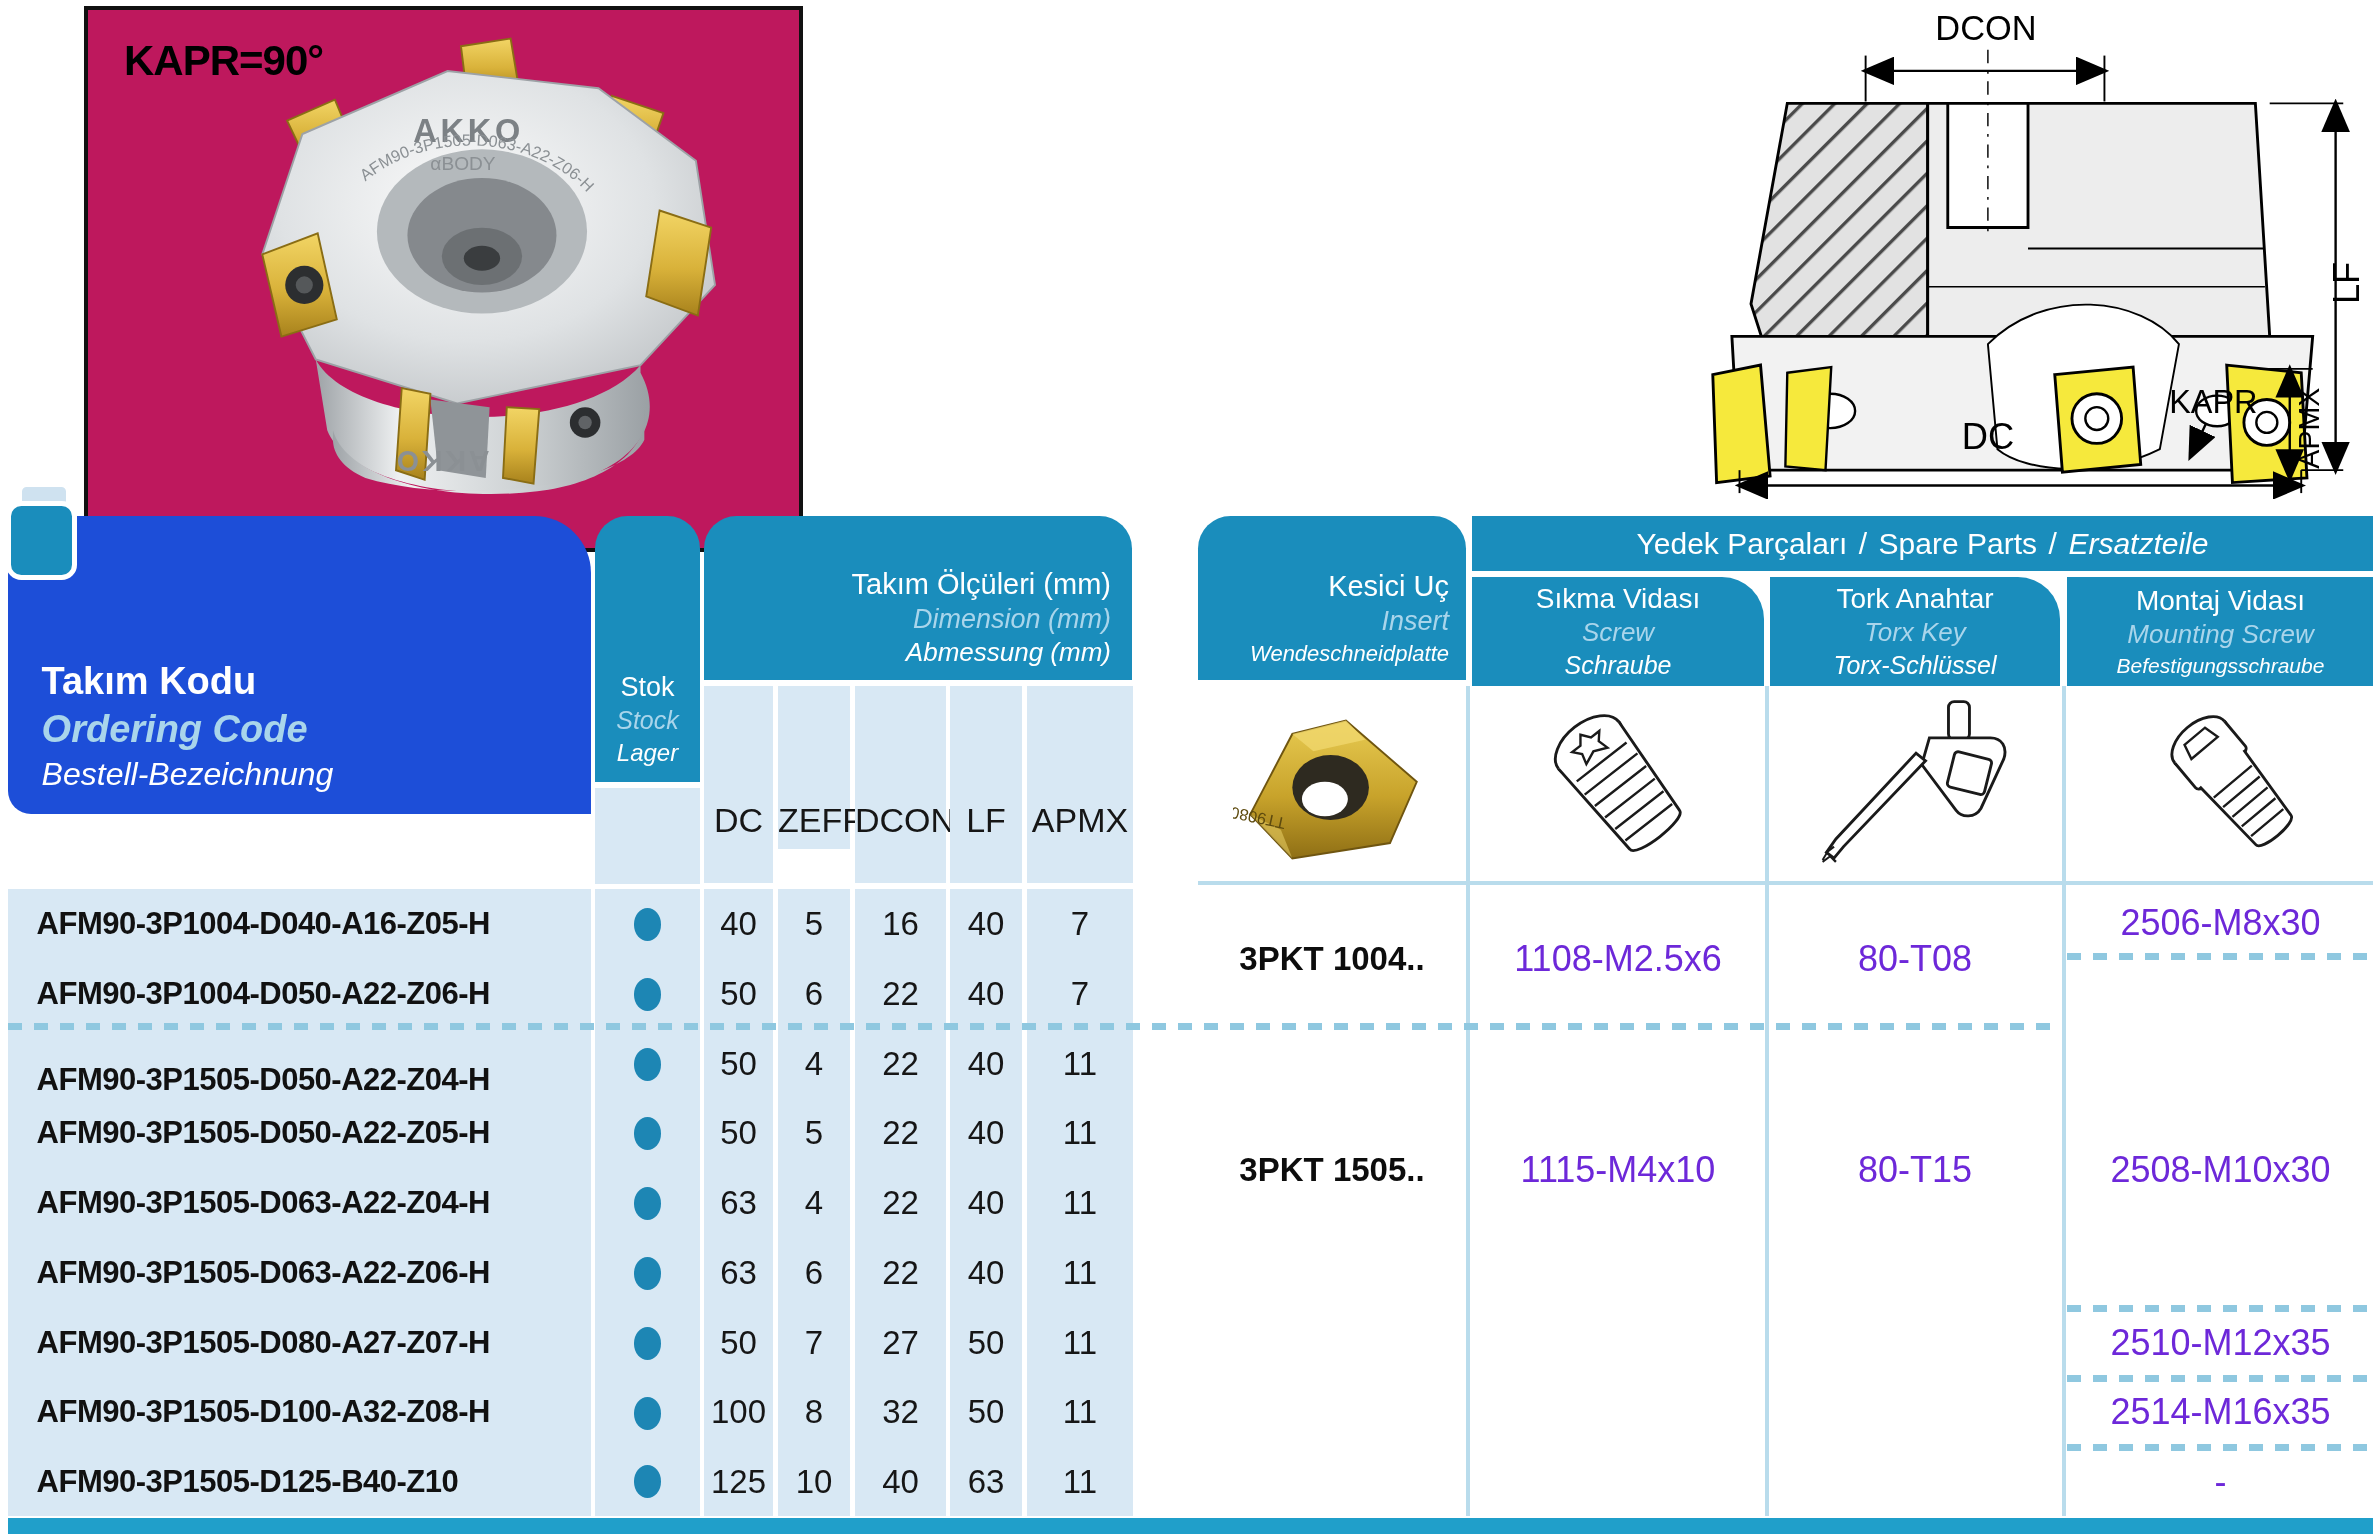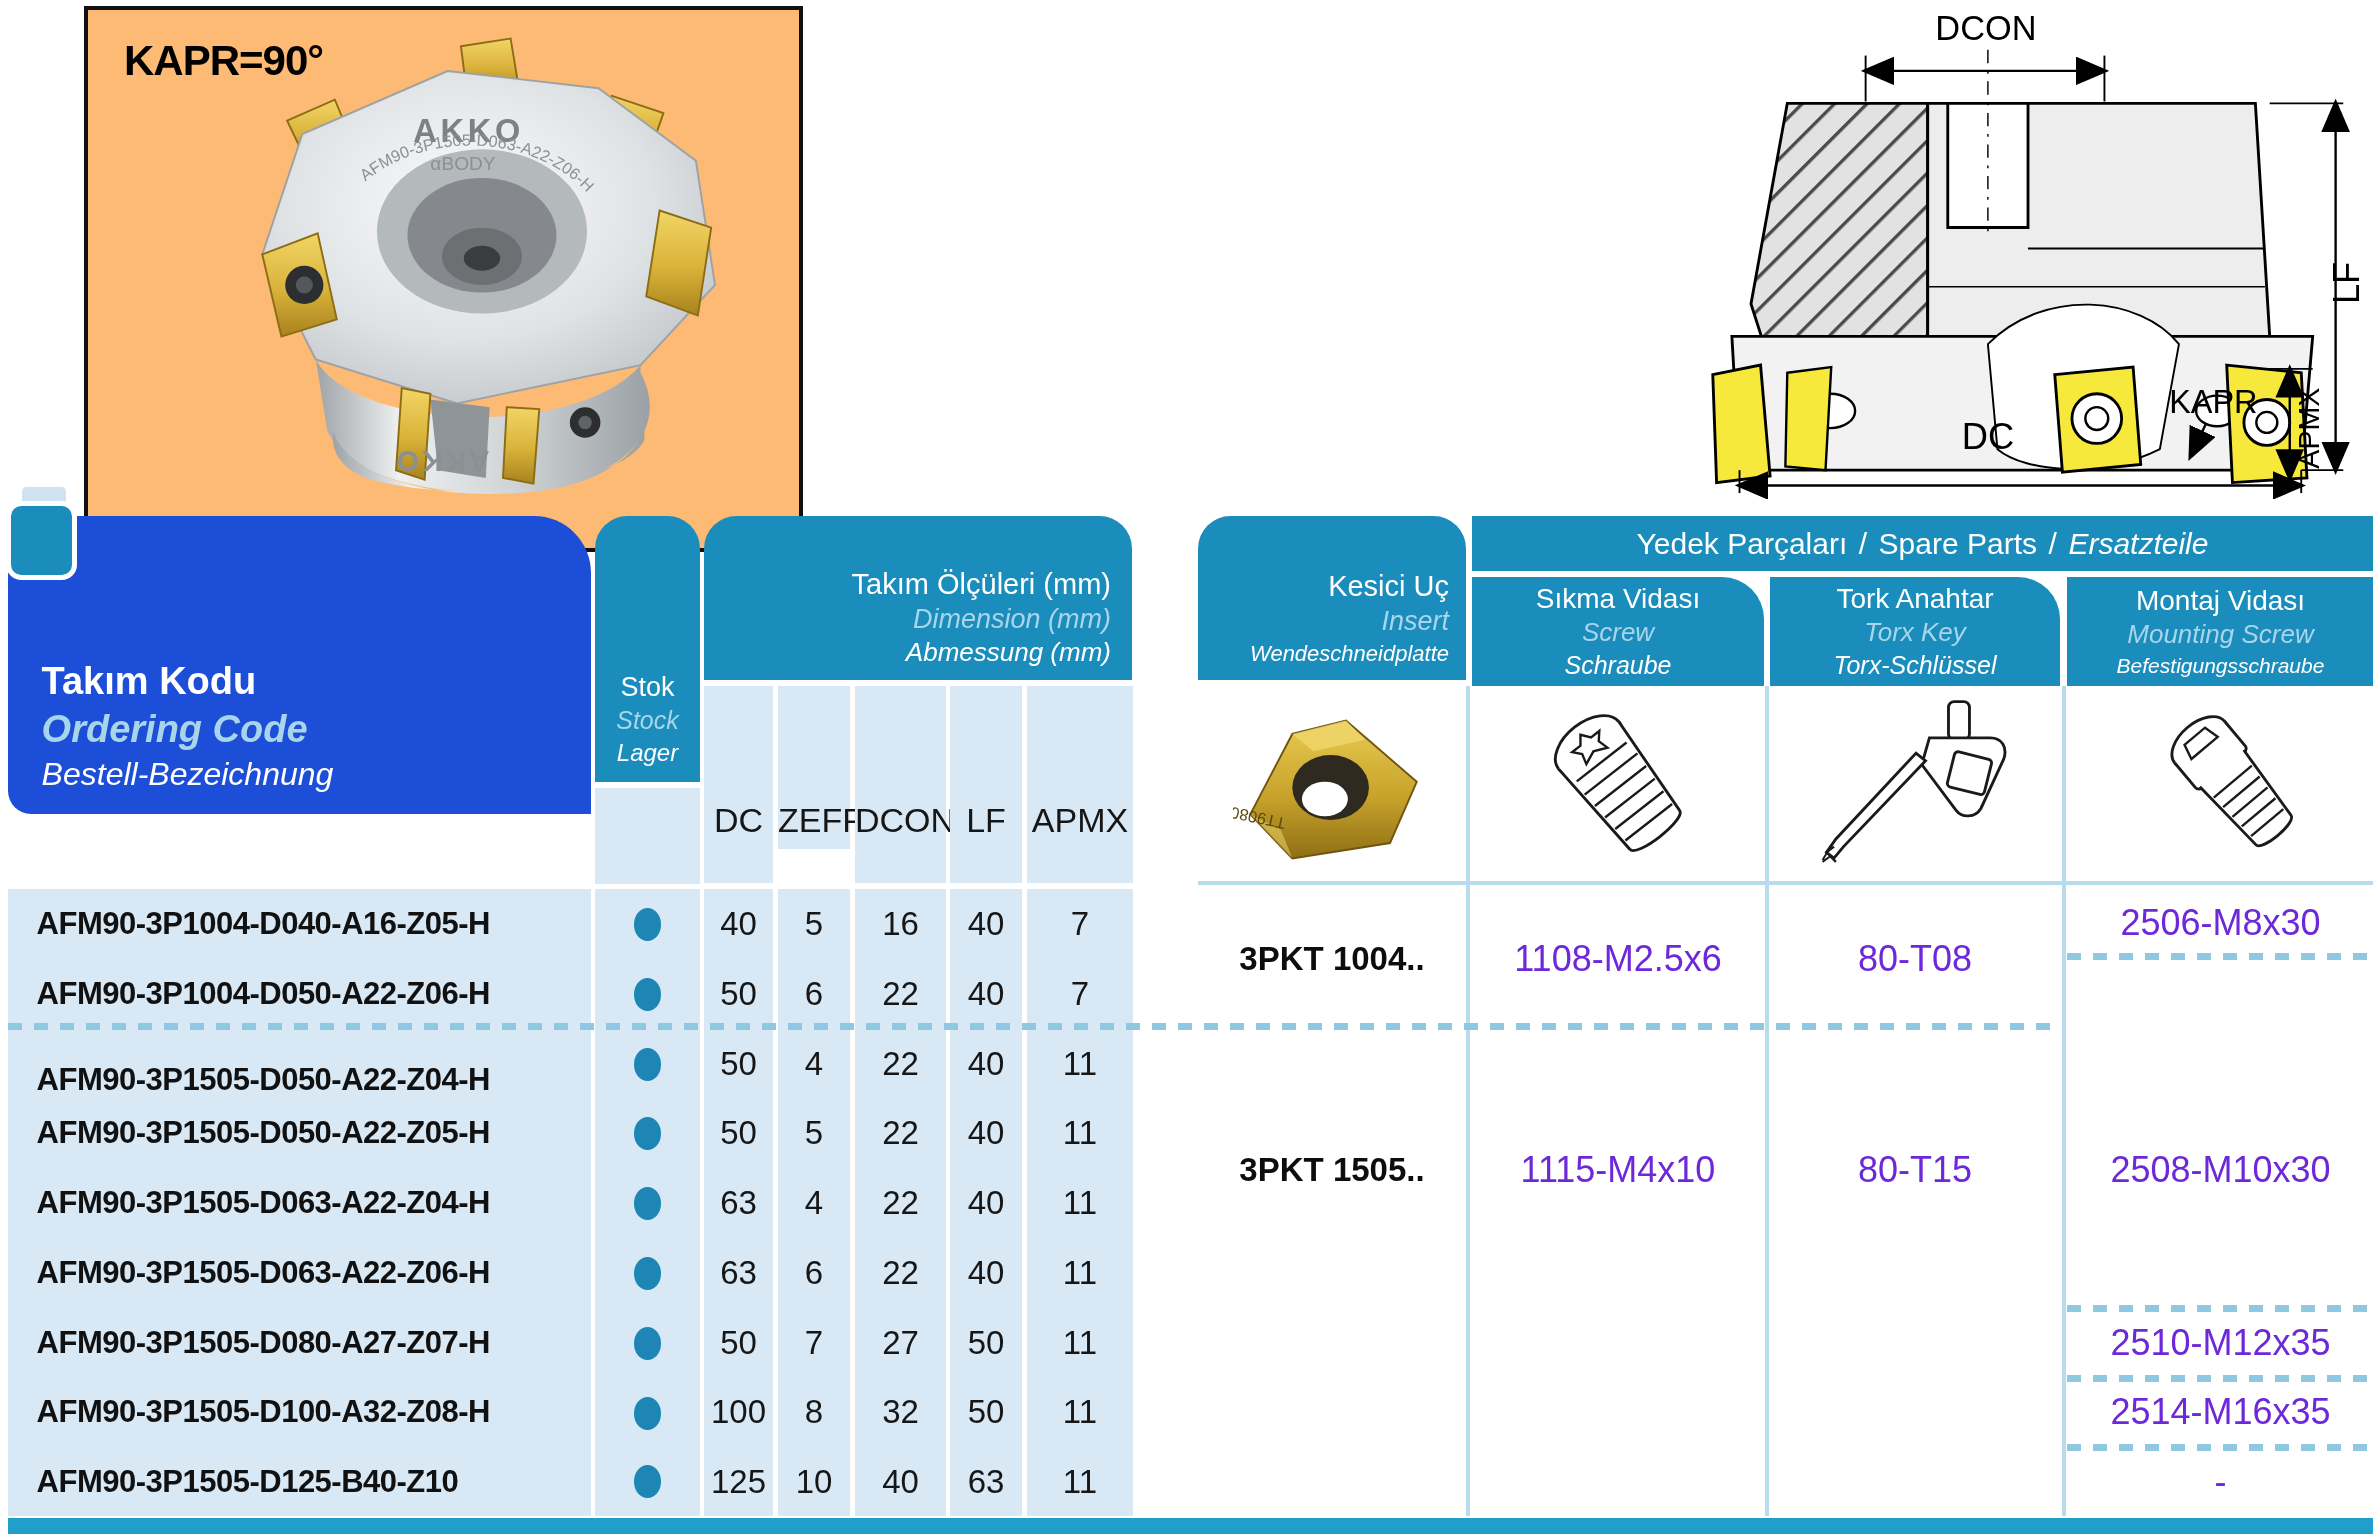--- a/index.html
+++ b/index.html
@@ -1,20 +1,20 @@
 <!DOCTYPE html>
 <html><head>
 <meta charset="utf-8">
 <style>
   html,body{margin:0;padding:0;background:#ffffff;}
   .page{position:relative;width:2373px;height:1539px;background:#ffffff;overflow:hidden;
         font-family:"Liberation Sans",sans-serif;color:#111;}
   .abs{position:absolute;}
   
-  .photo-box{left:84px;top:5.7px;width:719px;height:546px;background:#fdba74;border:4.8px solid #111;box-sizing:border-box;padding-left:26px;}
+  .photo-box{left:84px;top:5.7px;width:719px;height:546px;background:#be185d;border:4.8px solid #111;box-sizing:border-box;padding-left:26px;}
   .kapr-label{left:36px;top:27px;font-size:42px;font-weight:bold;letter-spacing:-1px;color:#000;}
   
   .teal{background:#1a8dbc;color:#fff;}
   .hdr{display:flex;flex-direction:column;justify-content:flex-end;box-sizing:border-box;}
   .hdr .l1{color:#fff;font-weight:normal;}
   .hdr .l2{color:#a9d5eb;font-style:italic;}
   .hdr .l3{color:#fff;font-style:italic;}
   .rtop{border-radius:32.5px 32.5px 0 0;}
   .rtr{border-radius:0 42px 0 0;}
   .cell-blue{background:#d8e8f4;}

